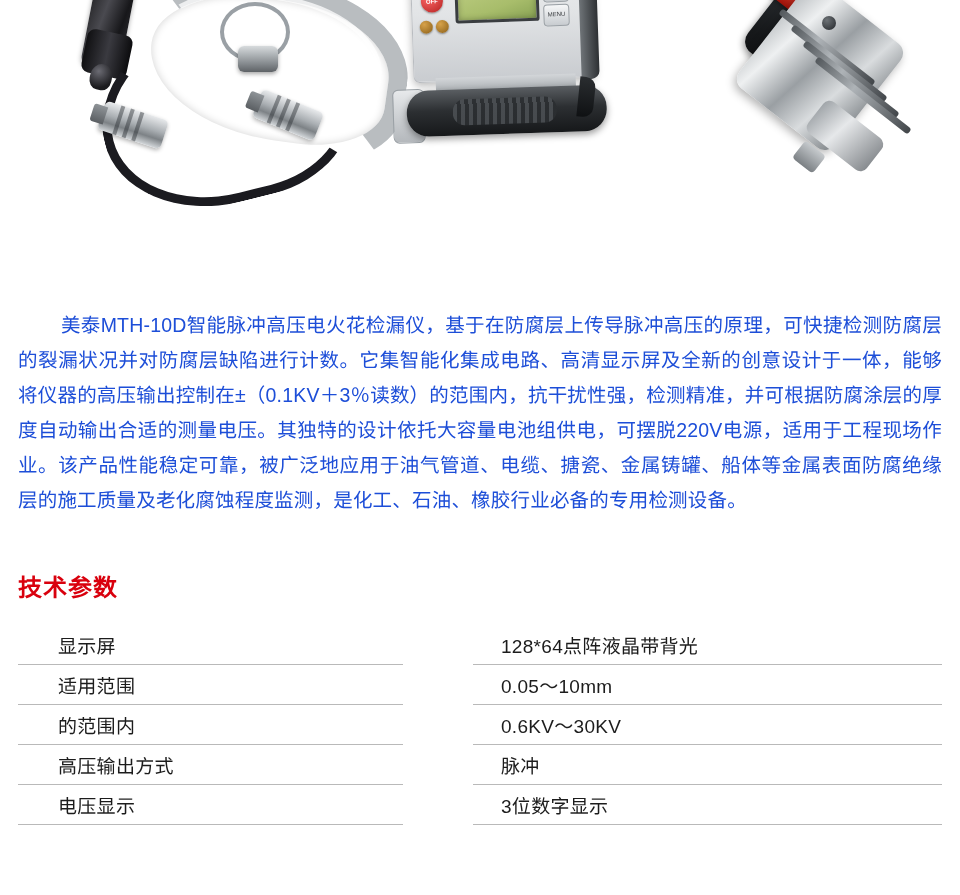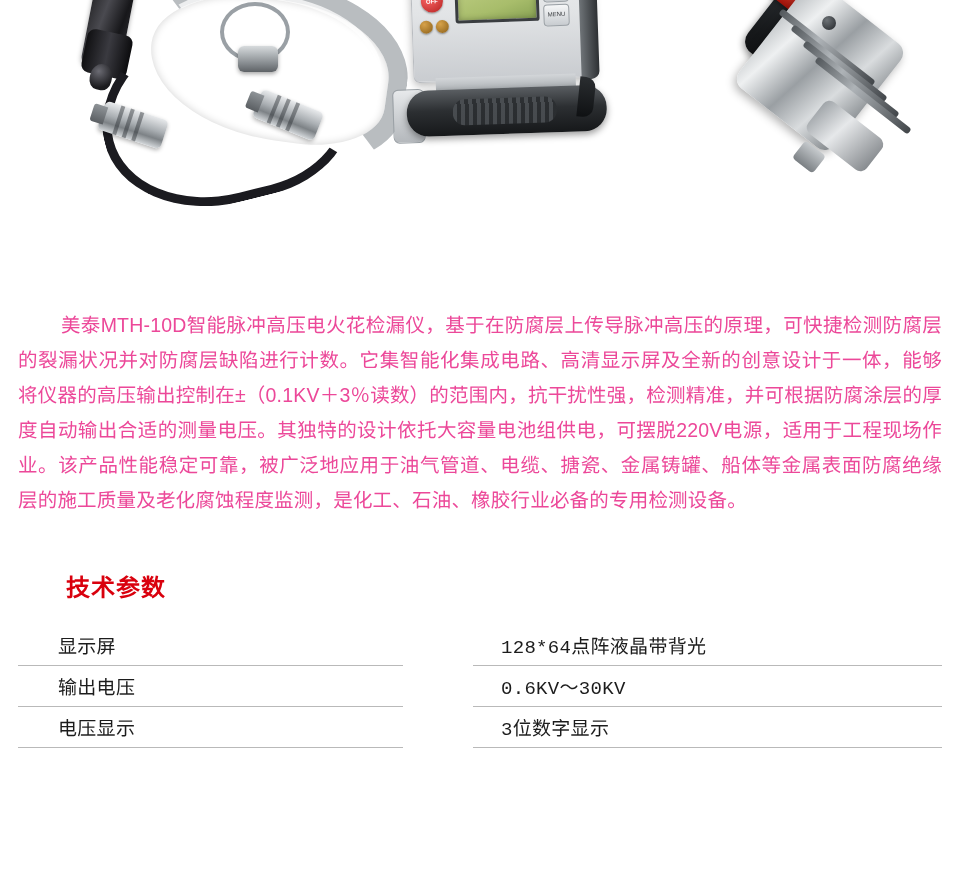--- a/index.html
+++ b/index.html
@@ -357,27 +357,26 @@
   .section-title {
     color: #d9000d;
     font-size: 24px;
     font-weight: bold;
     letter-spacing: 1px;
     margin: 38px 0 0 0;
     line-height: 1.2;
   }
   .section-title.second {
     margin-top: 56px;
-    margin-left: 48px;
   }
   .body-text {
     margin: 18px 0 0 0;
     font-size: 19.5px;
     line-height: 35px;
-    color: #ec4899;
+    color: #1d4ed8;
     text-align: justify;
     text-indent: 2.2em;
     letter-spacing: .2px;
   }
 
   
   .spec-table {
     margin-top: 22px;
     width: 924px;
     border-collapse: collapse;
@@ -395,21 +394,20 @@
   .spec-table td.label {
     width: 345px;
     padding-left: 40px;
   }
   .spec-table td.gap {
     width: 70px;
     border-bottom: none;
   }
   .spec-table td.value {
     padding-left: 28px;
-    font-family: Liberation Mono, monospace;
   }
 </style>
 </head>
 <body>
 
 <div class="photo-band">
 
   <div class="cable-group">
     <div class="clip-body"></div>
     <div class="clip-jaw"></div>
@@ -479,23 +477,33 @@
   <h2 class="section-title second">技术参数</h2>
 
   <table class="spec-table">
     <tbody>
       <tr>
         <td class="label">显示屏</td>
         <td class="gap"></td>
         <td class="value">128*64点阵液晶带背光</td>
       </tr>
       <tr>
-        <td class="label">输出电压</td>
+        <td class="label">适用范围</td>
+        <td class="gap"></td>
+        <td class="value">0.05～10mm</td>
+      </tr>
+      <tr>
+        <td class="label">的范围内</td>
         <td class="gap"></td>
         <td class="value">0.6KV～30KV</td>
+      </tr>
+      <tr>
+        <td class="label">高压输出方式</td>
+        <td class="gap"></td>
+        <td class="value">脉冲</td>
       </tr>
       <tr>
         <td class="label">电压显示</td>
         <td class="gap"></td>
         <td class="value">3位数字显示</td>
       </tr>
     </tbody>
   </table>
 </div>
 

